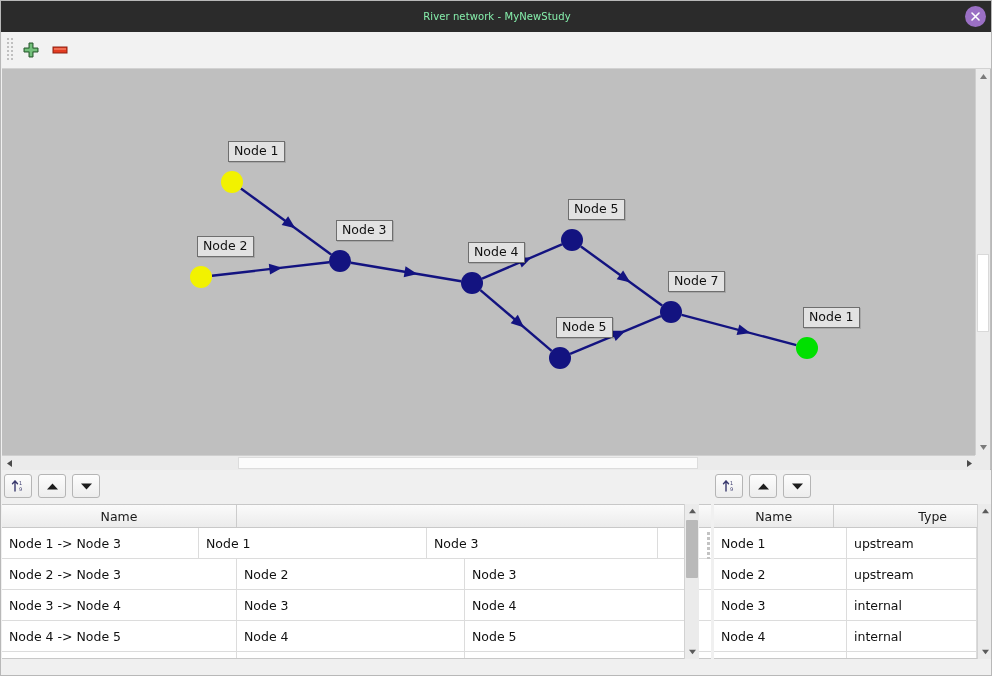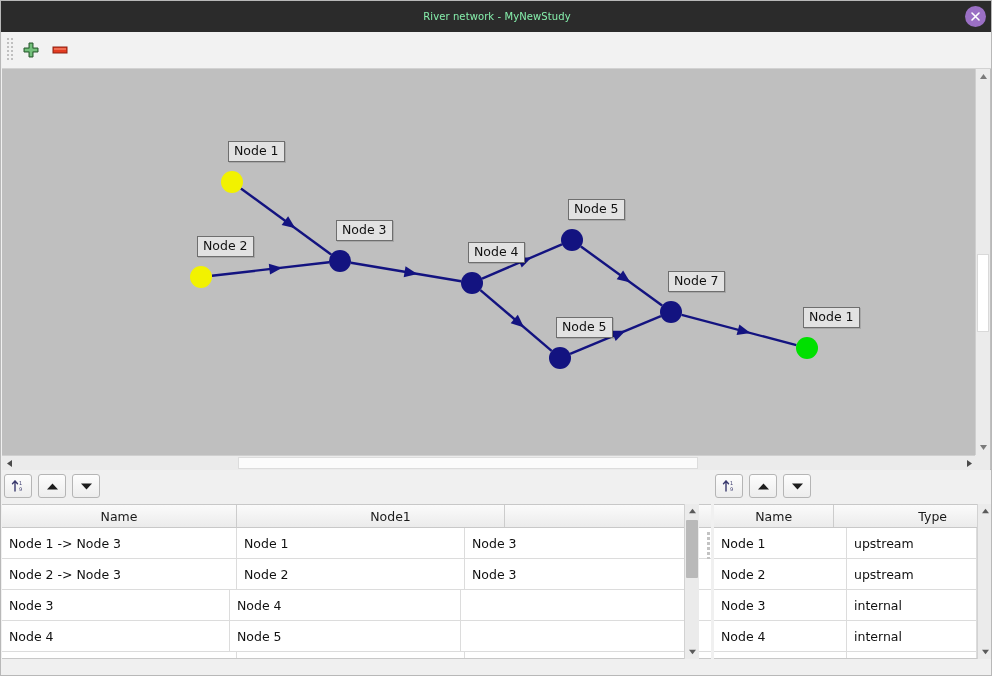--- a/index.html
+++ b/index.html
@@ -406,38 +406,39 @@
       <div class="pbtn">
         <svg width="13" height="9" viewBox="0 0 13 9">
             <path d="M6.5 7.5 L1 1.5 L12 1.5 Z" fill="#1d1d1d"></path>
           </svg>
       </div>
     </div>
 
     <div class="table" id="reaches-table" style="top:33px; left:0; width:709px; height:155px;">
       <div class="table-head" id="reaches-head">
           <div class="th" style="width: 235px;">Name</div>
-          <div class="th" style="width: 228px;">Node1</div>
         </div>
       <div id="reaches-body">
           <div class="tr">
-            <div class="td" style="width: 235px;">Node 1 -&gt; Node 3</div>
+            <div class="td" style="width: 197px;">Node 1 -&gt; Node 3</div>
             <div class="td" style="width: 228px;">Node 1</div>
             <div class="td" style="width: 231px;">Node 3</div>
           </div>
           <div class="tr">
             <div class="td" style="width: 235px;">Node 2 -&gt; Node 3</div>
             <div class="td" style="width: 228px;">Node 2</div>
             <div class="td" style="width: 231px;">Node 3</div>
           </div>
           <div class="tr">
+            <div class="td" style="width: 235px;">Node 3 -&gt; Node 4</div>
             <div class="td" style="width: 228px;">Node 3</div>
             <div class="td" style="width: 231px;">Node 4</div>
           </div>
           <div class="tr">
+            <div class="td" style="width: 235px;">Node 4 -&gt; Node 5</div>
             <div class="td" style="width: 228px;">Node 4</div>
             <div class="td" style="width: 231px;">Node 5</div>
           </div>
           <div class="tr tr-empty">
             <div class="td" style="width: 235px; height: 14px;"></div>
             <div class="td" style="width: 228px; height: 14px;"></div>
             <div class="td" style="width: 231px; height: 14px;"></div>
           </div>
         </div>
     </div>

